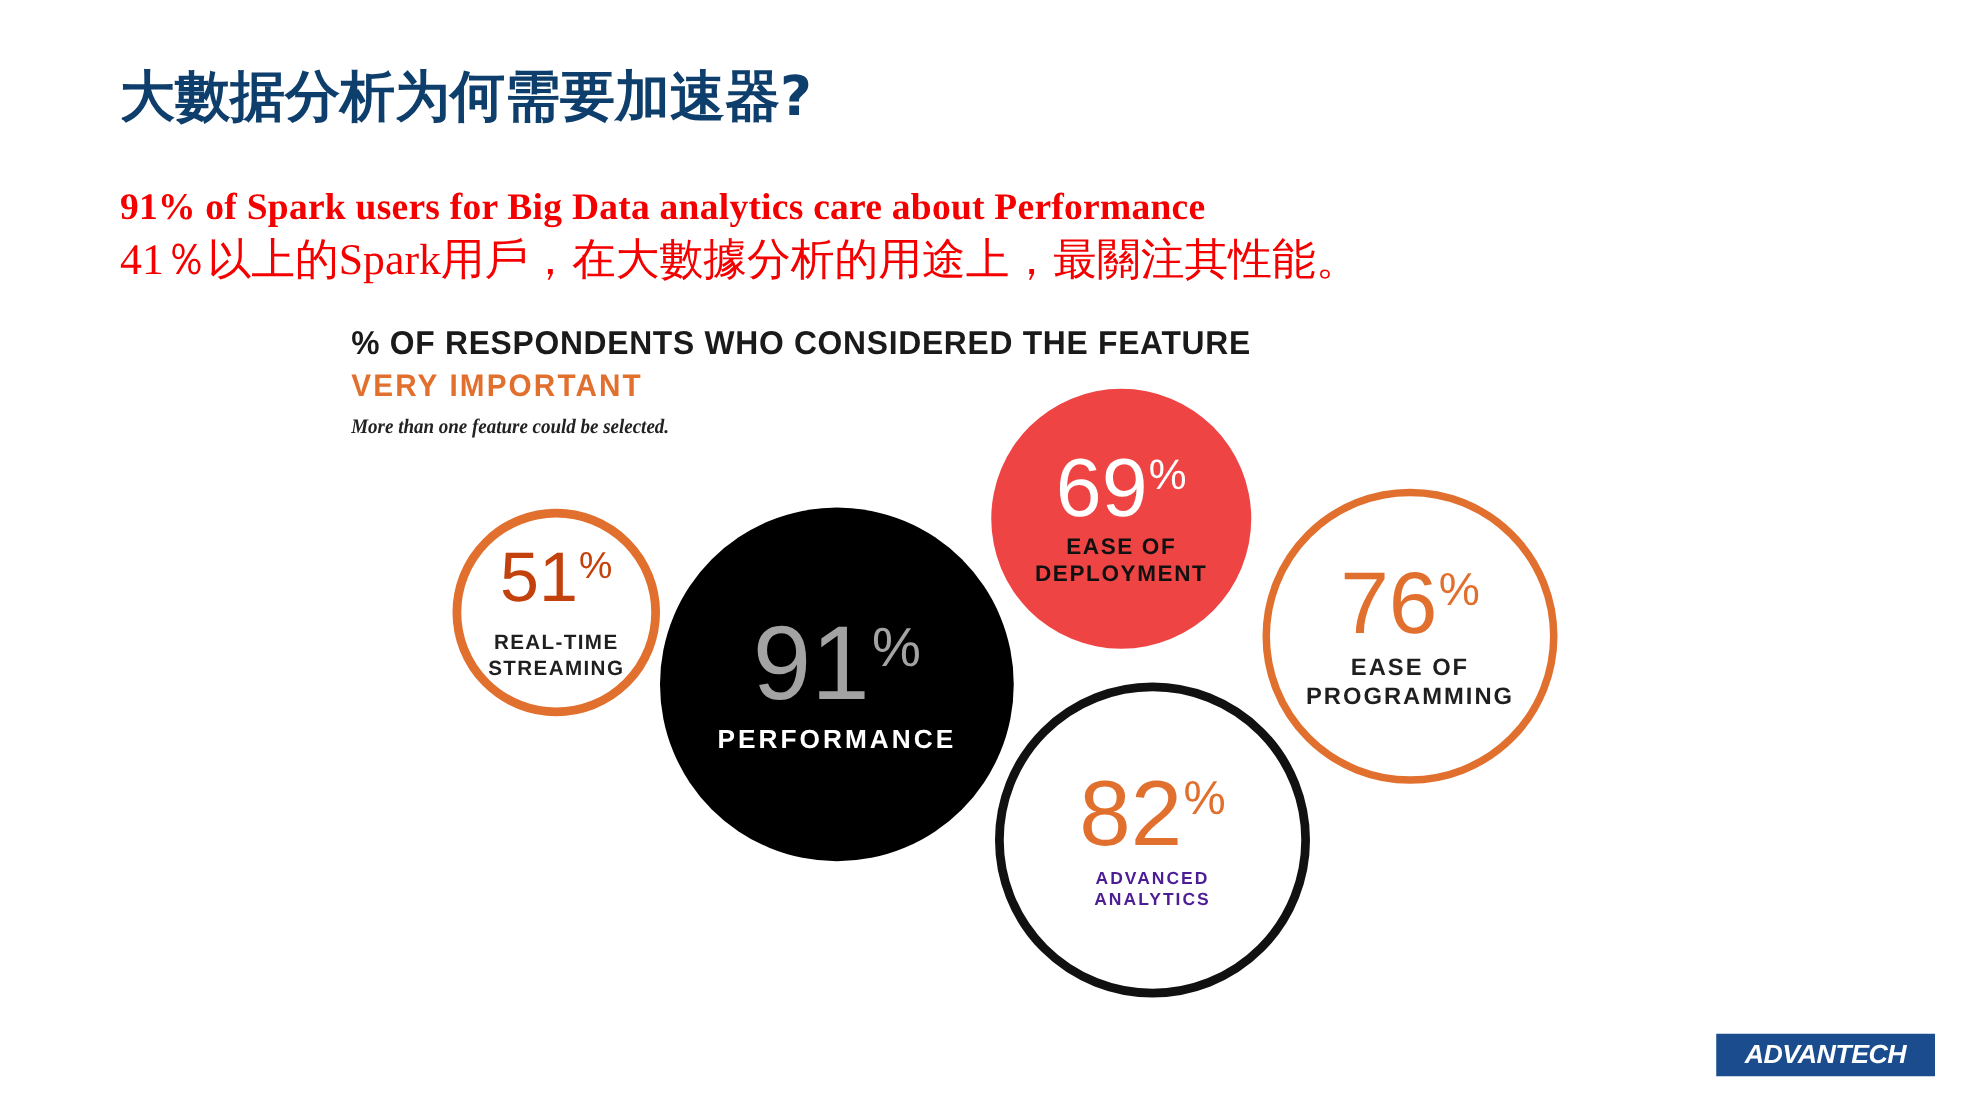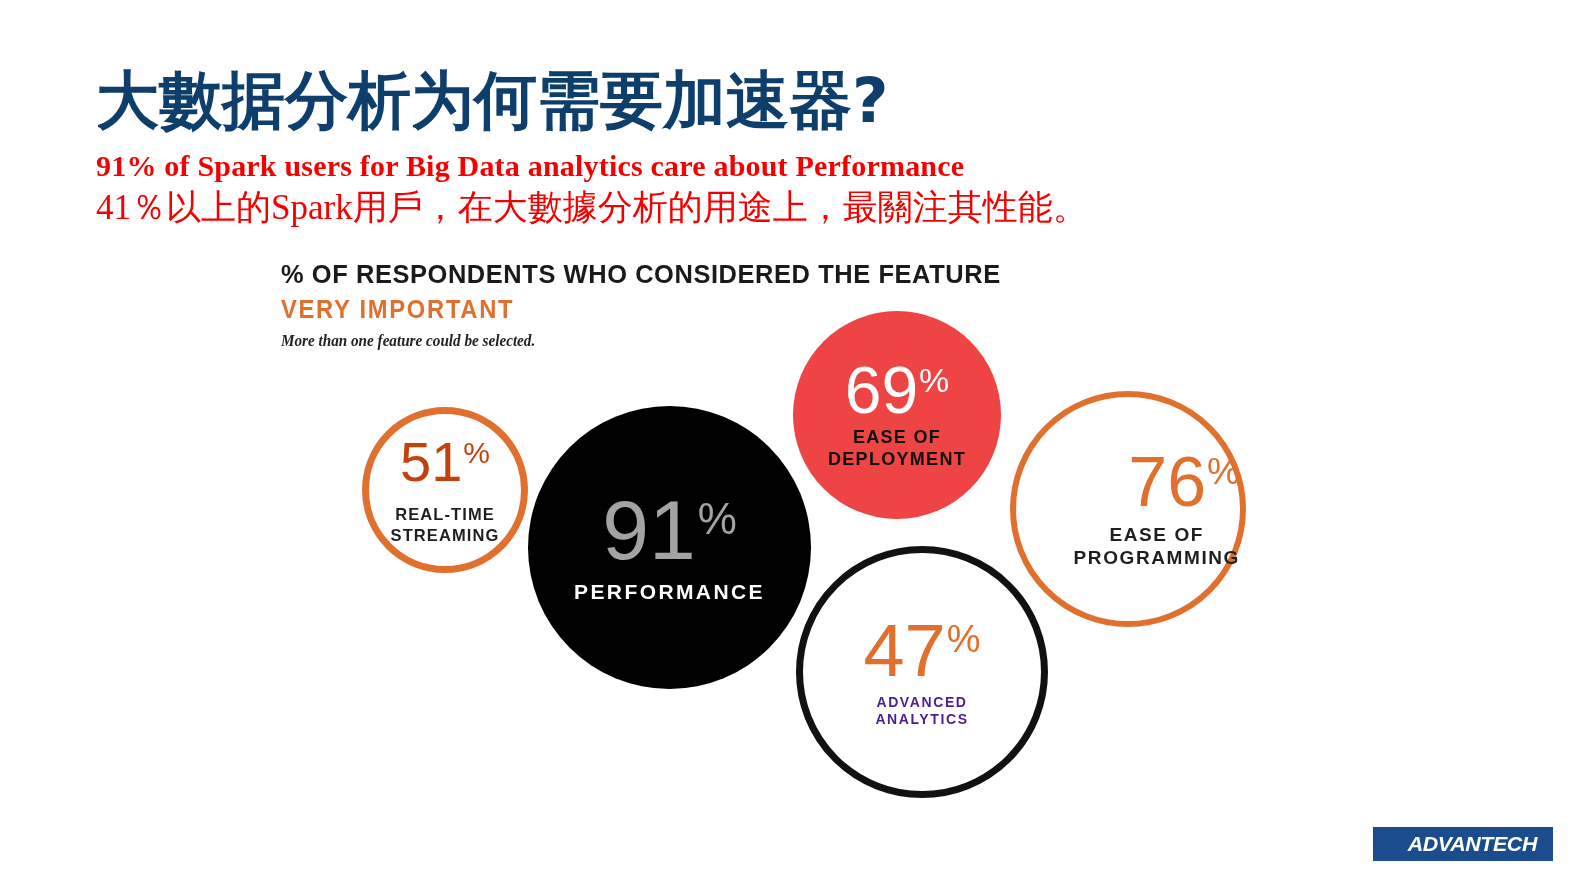--- a/index.html
+++ b/index.html
@@ -17,21 +17,21 @@
     background: #ffffff;
     overflow: hidden;
   }
 
   
   #slide-title {
     position: absolute;
     left: 96px;
     top: 26px;
     font-family: "DejaVu Sans", "Liberation Sans", sans-serif;
-    font-size: 63px;
+    font-size: 44px;
     font-weight: bold;
     color: #0E3E6B;
     letter-spacing: 0px;
     line-height: 1.05;
     white-space: nowrap;
   }
 
   
   #subtitle-block {
     position: absolute;
@@ -165,21 +165,20 @@
   #bubble-deployment .caption {
     font-size: 18px; color: #111111; letter-spacing: 1.3px; margin-top: 6px;
   }
 
   
   #bubble-programming {
     left: 1010px; top: 391px; width: 236px; height: 236px;
     border: 6px solid #E1702F;
     background: #ffffff;
     z-index: 2;
-    align-items: flex-end;
   }
   #bubble-programming .pct { font-size: 70px; color: #E1702F; }
   #bubble-programming .pct .sign { font-size: 37px; margin-top: 4px; margin-left: 1px; }
   #bubble-programming .caption {
     font-size: 19px; color: #1f1f1f; letter-spacing: 1.6px; margin-top: 7px;
   }
 
   
   #bubble-analytics {
     left: 796px; top: 546px; width: 252px; height: 252px;
@@ -191,27 +190,26 @@
   #bubble-analytics .pct .sign { font-size: 38px; margin-top: 4px; margin-left: 1px; }
   #bubble-analytics .caption {
     font-size: 14px; color: #4c1d95; letter-spacing: 1.6px; margin-top: 7px;
   }
 
   
   #brand-logo {
     position: absolute;
     left: 1373px;
     top: 827px;
-    width: 161px;
+    width: 175px;
     height: 34px;
     background: #1B4D8E;
     display: flex;
     align-items: center;
     justify-content: center;
-    padding-left: 19px;
   }
   #brand-logo-text {
     font-family: "Liberation Sans", sans-serif;
     font-size: 21px;
     font-weight: bold;
     font-style: italic;
     color: #ffffff;
     letter-spacing: -0.4px;
     transform: scaleX(1.02);
   }
@@ -264,21 +262,21 @@
     <div class="pct">
       <span class="num">76</span>
       <span class="sign">%</span>
     </div>
     <div class="caption">EASE OF
 PROGRAMMING</div>
   </div>
 
   <div id="bubble-analytics" class="bubble">
     <div class="pct">
-      <span class="num">47</span>
+      <span class="num">82</span>
       <span class="sign">%</span>
     </div>
     <div class="caption">ADVANCED
 ANALYTICS</div>
   </div>
 
   <div id="brand-logo">
     <span id="brand-logo-text">ADVANTECH</span>
   </div>
 

